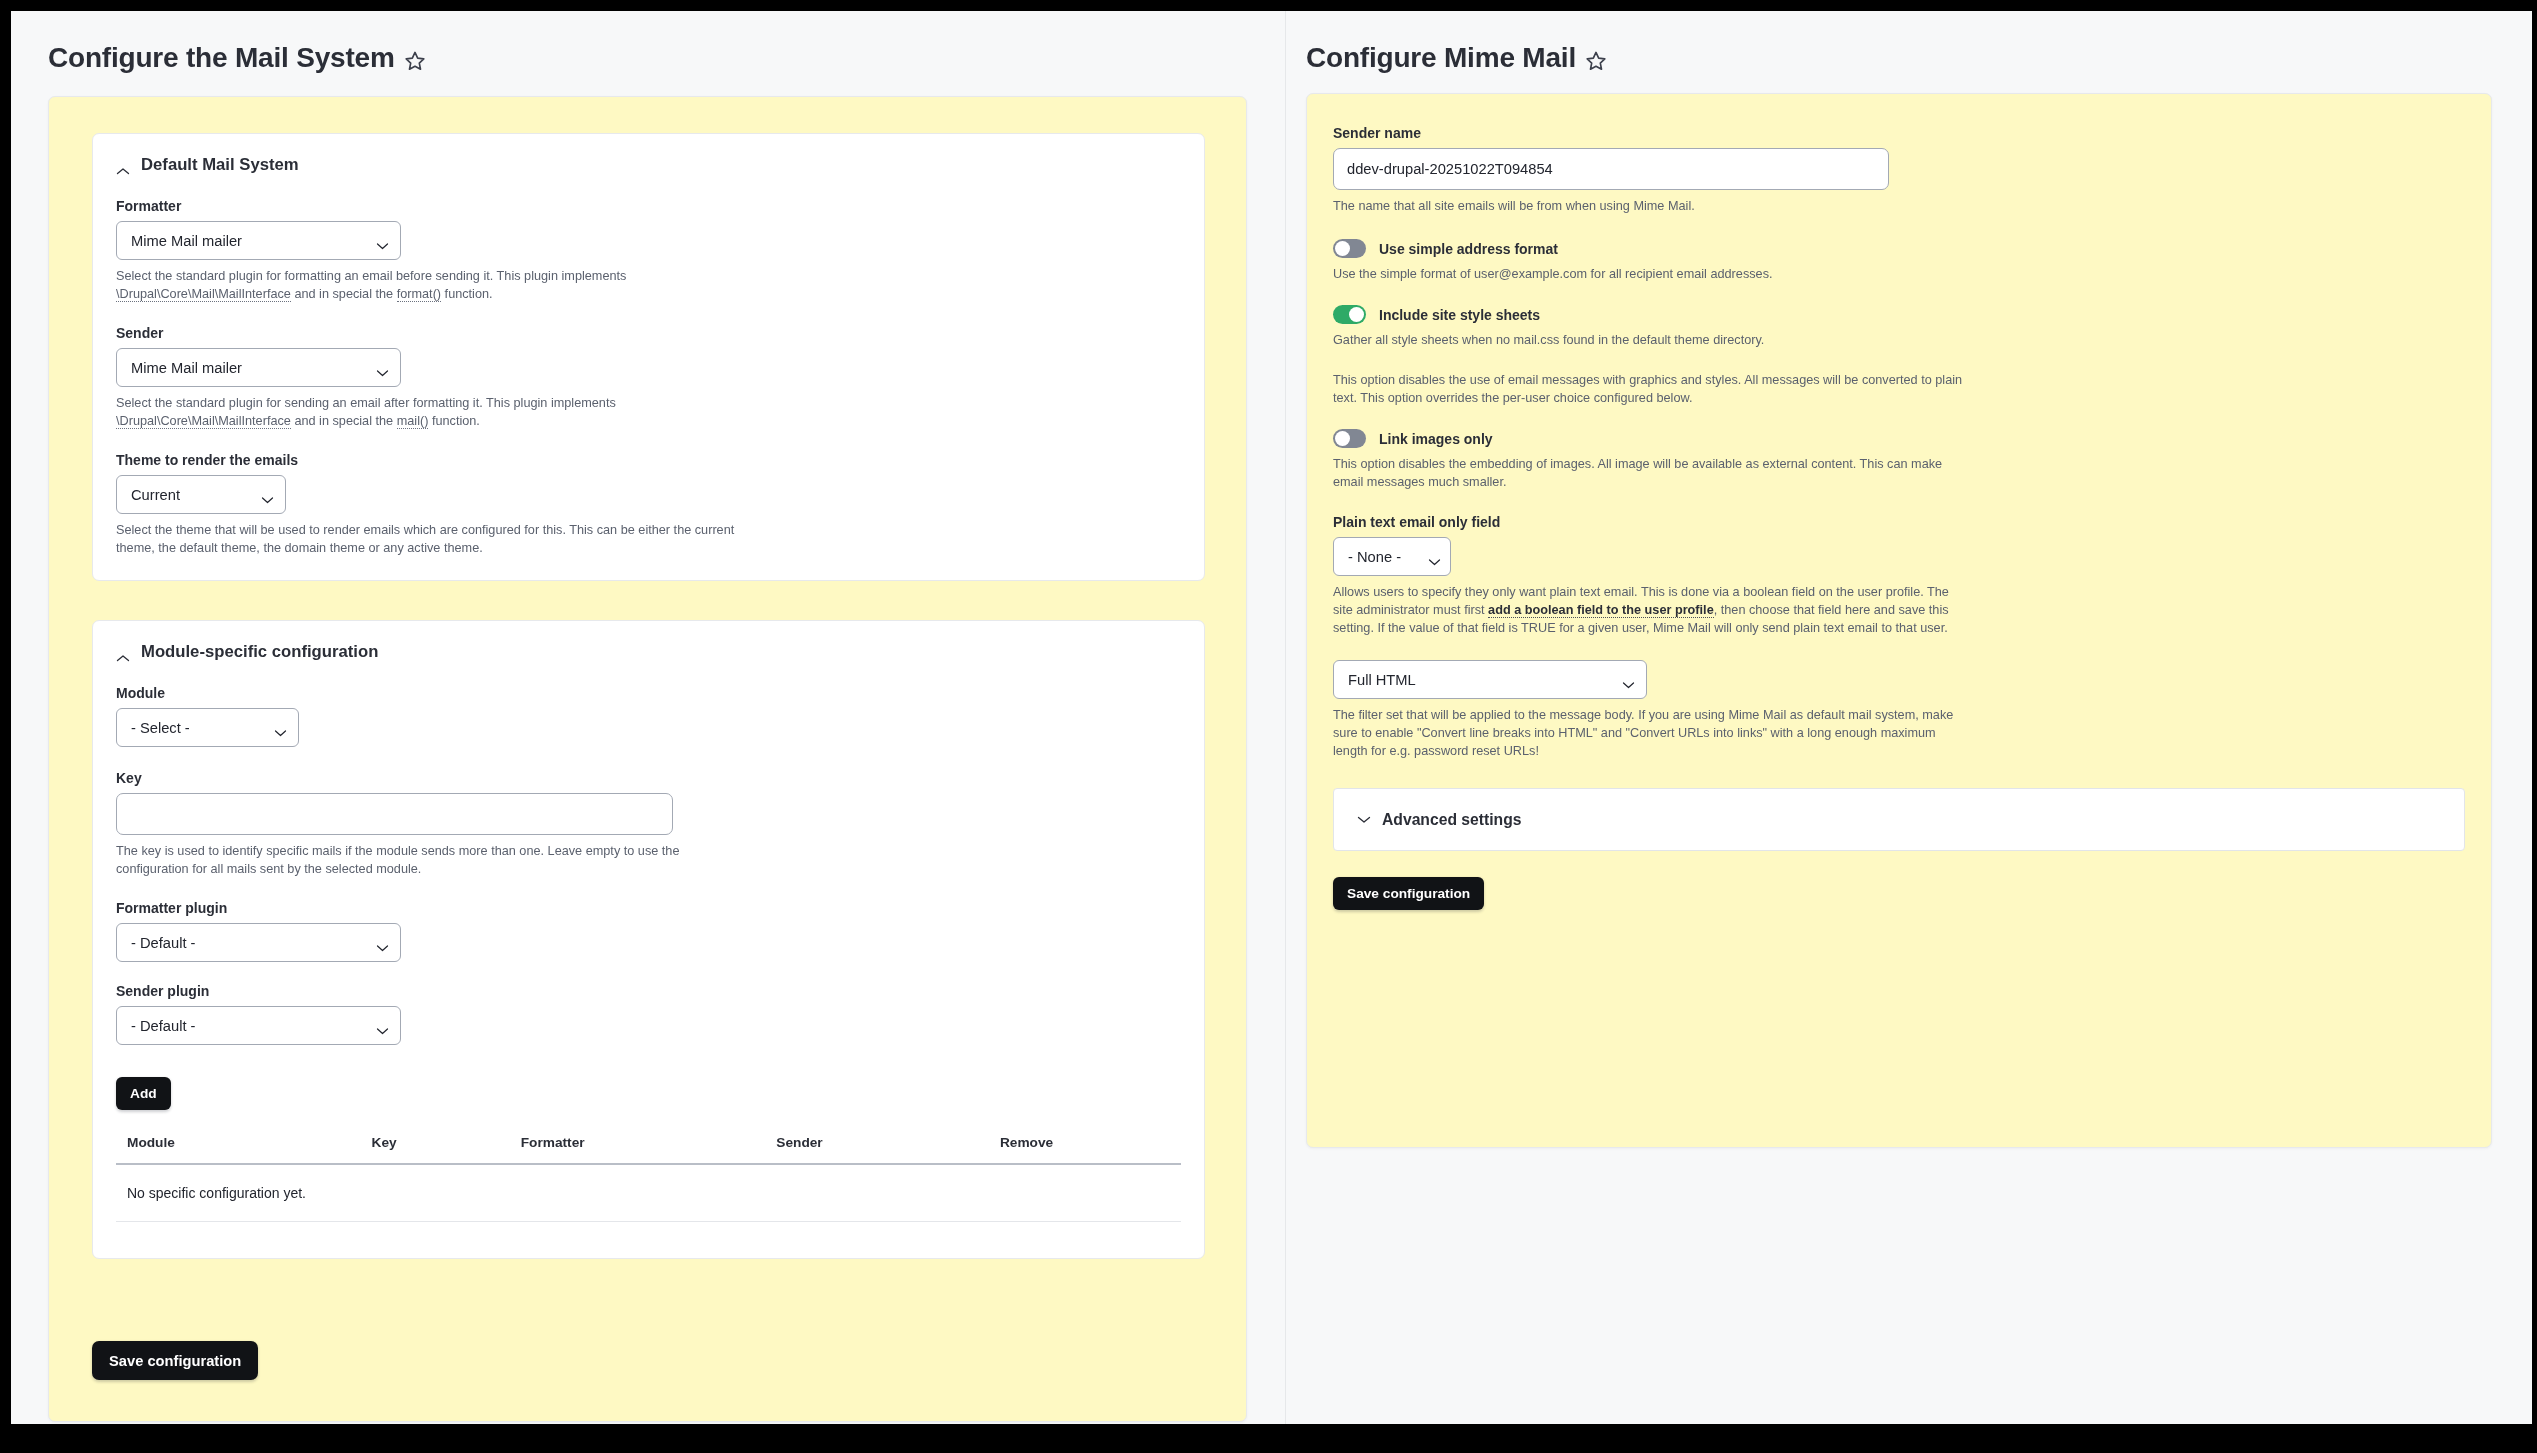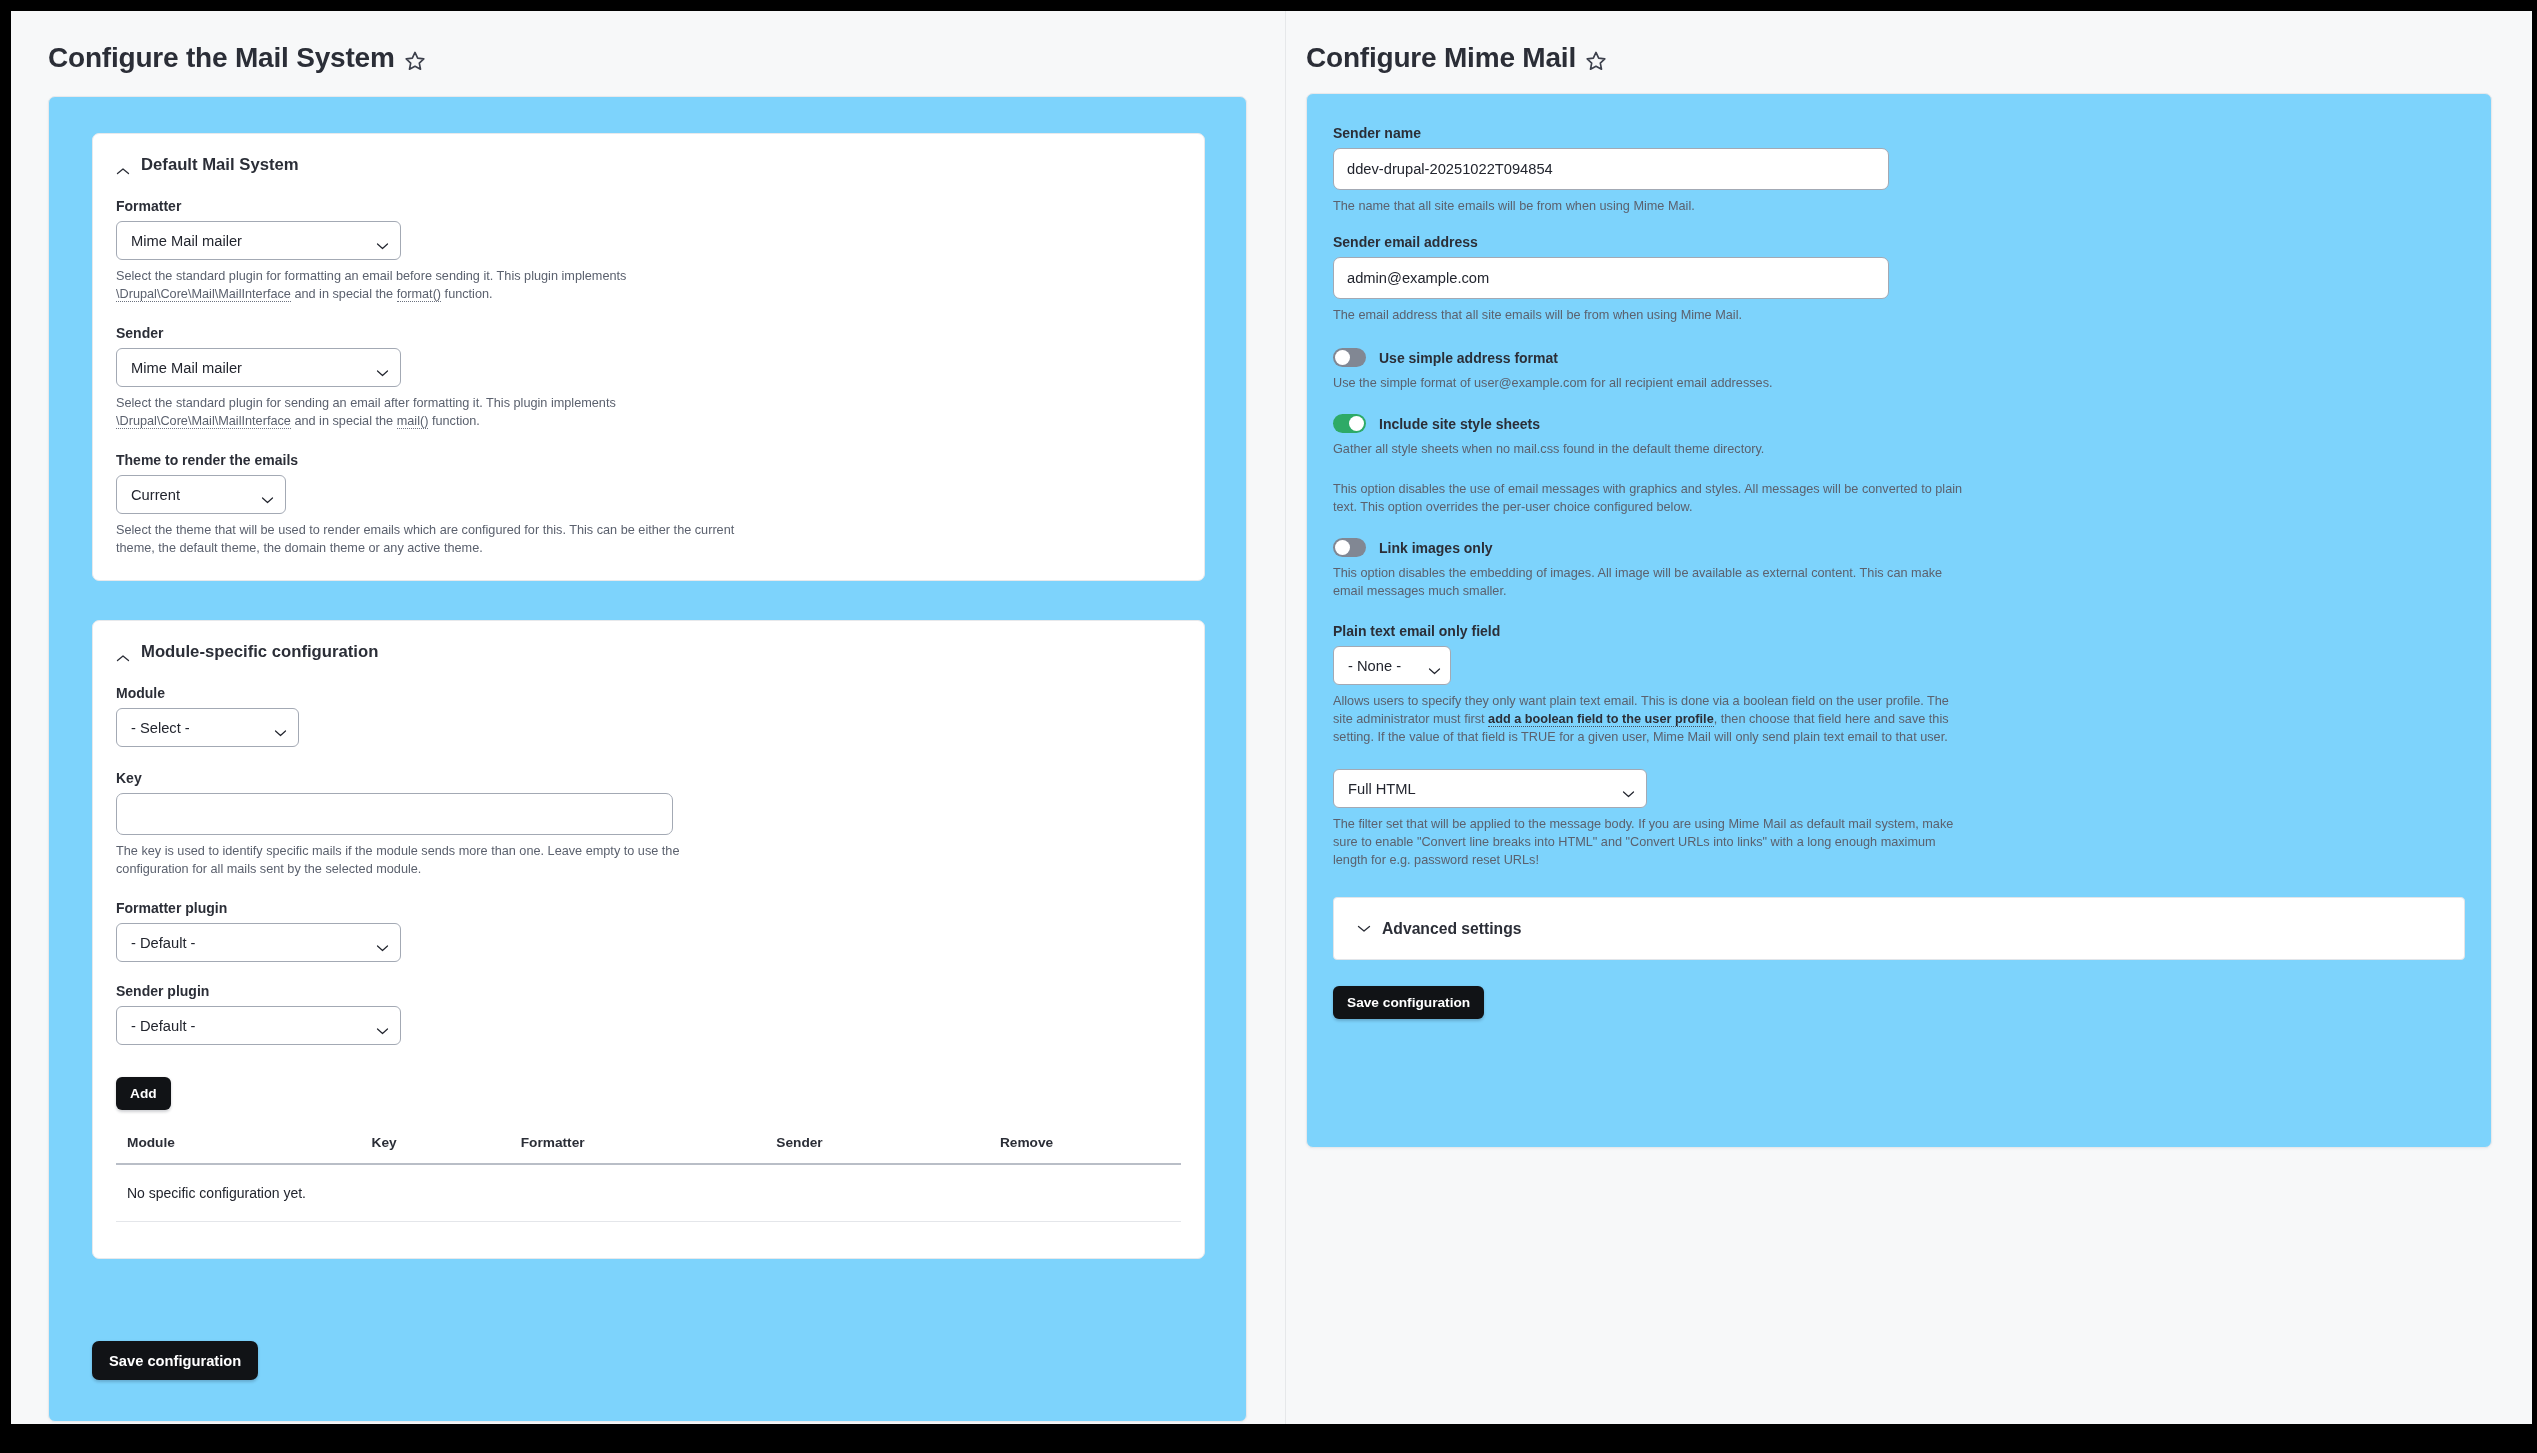--- a/index.html
+++ b/index.html
@@ -43,21 +43,21 @@
     letter-spacing: -0.2px;
     display: flex;
     align-items: center;
     gap: 9px;
     white-space: nowrap;
   }
   .star-icon { width: 22px; height: 22px; flex: none; }
 
   
   .card {
-    background: #7dd3fc;
+    background: #fef9c3;
     border: 0.5px solid #e7e9ec;
     border-radius: 7px;
     box-shadow: 0 1px 2.5px rgba(20,25,40,0.045);
   }
 
   
   .subcard {
     background: #ffffff;
     border: 0.5px solid #e7e9ec;
     border-radius: 7px;
@@ -384,25 +384,20 @@
     <div class="card" style="position:absolute;left:20px;top:82px;width:1186px;height:1055px;">
 
       <div style="position:absolute;left:26px;top:31px;width:1132px;">
 
         <div class="field">
           <label class="f-label">Sender name</label>
           <input class="textinput wide-r" type="text" value="ddev-drupal-20251022T094854" style="">
           <div class="help">The name that all site emails will be from when using Mime Mail.</div>
         </div>
 
-        <div class="field" style="margin-top:19px;">
-          <label class="f-label">Sender email address</label>
-          <input class="textinput wide-r" type="text" value="admin@example.com" style="">
-          <div class="help">The email address that all site emails will be from when using Mime Mail.</div>
-        </div>
 
         <div class="field" style="margin-top:24px;">
           <div class="toggle-row">
             <span class="switch">
                 <span class="knob"></span>
               </span>
             <span class="toggle-label">Use simple address format</span>
           </div>
           <div class="help wide">Use the simple format of user@example.com for all recipient email addresses.</div>
         </div>

